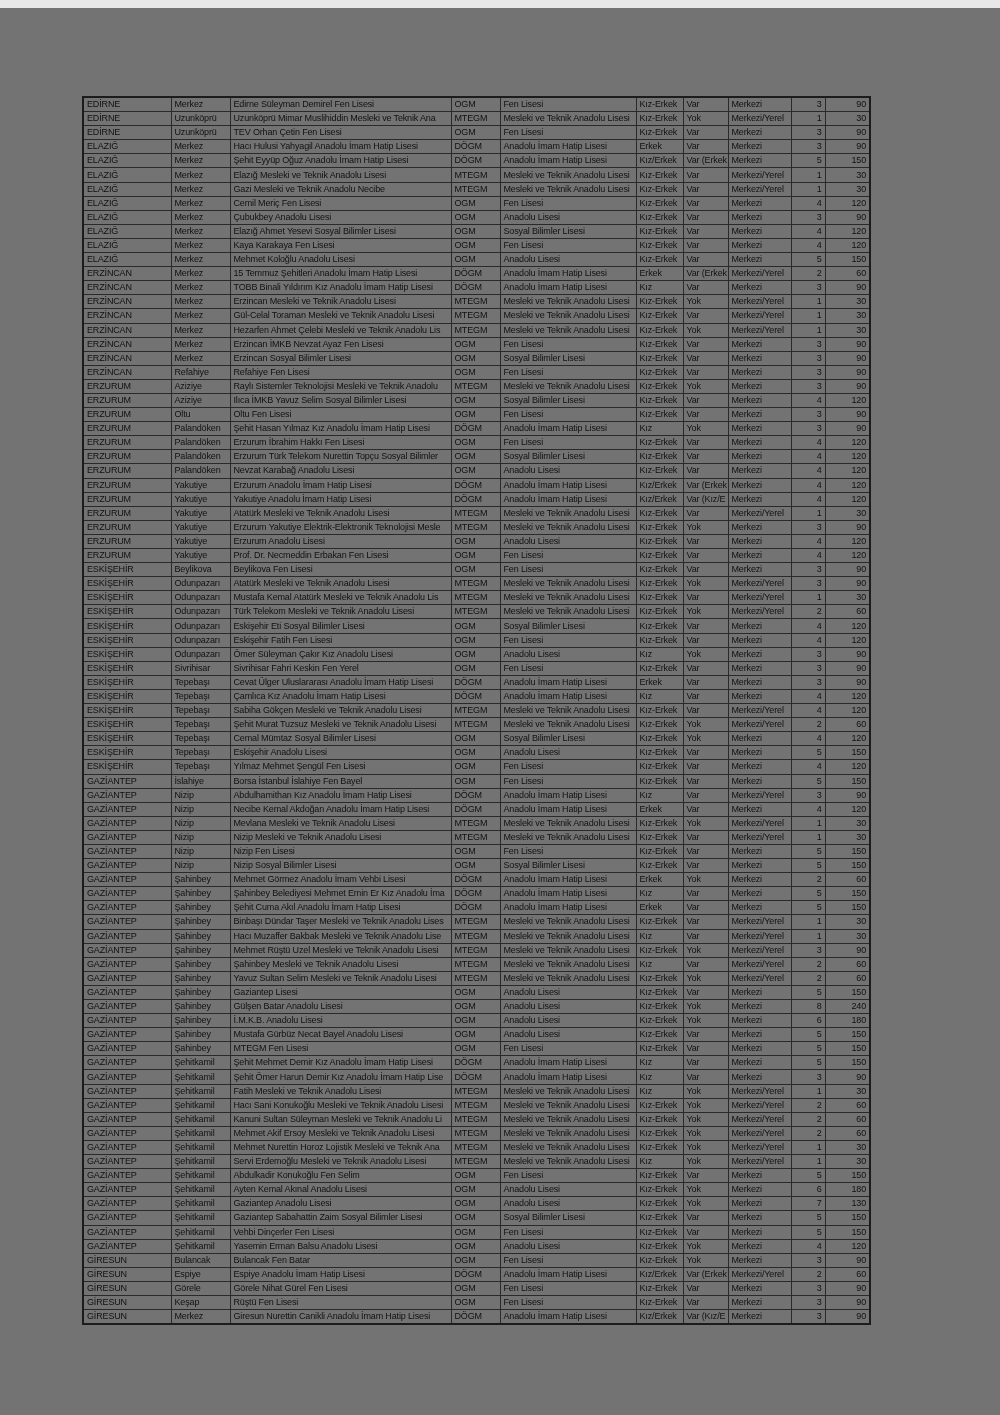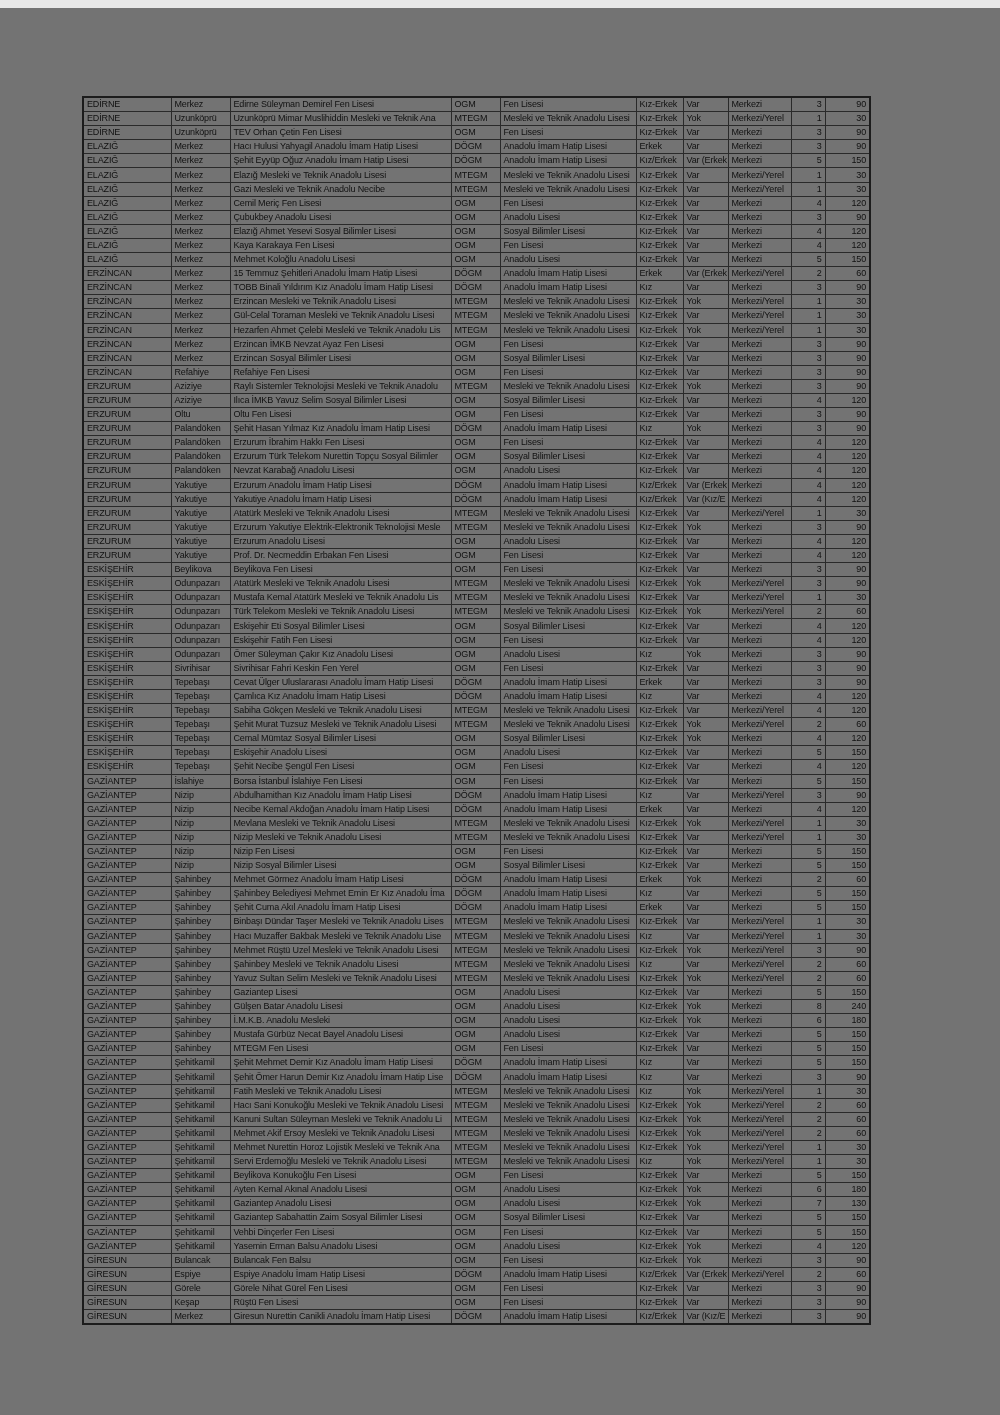--- a/index.html
+++ b/index.html
@@ -613,33 +613,33 @@
           <td class="c4">Anadolu Lisesi</td>
           <td class="c5">Kız-Erkek</td>
           <td class="c6">Var</td>
           <td class="c7">Merkezi</td>
           <td class="c8">5</td>
           <td class="c9">150</td>
         </tr>
         <tr>
           <td class="c0">ESKİŞEHİR</td>
           <td class="c1">Tepebaşı</td>
-          <td class="c2">Şehit Necibe Şengül Fen Lisesi</td>
+          <td class="c2">Yılmaz Mehmet Şengül Fen Lisesi</td>
           <td class="c3">OGM</td>
           <td class="c4">Fen Lisesi</td>
           <td class="c5">Kız-Erkek</td>
           <td class="c6">Var</td>
           <td class="c7">Merkezi</td>
           <td class="c8">4</td>
           <td class="c9">120</td>
         </tr>
         <tr>
           <td class="c0">GAZİANTEP</td>
           <td class="c1">İslahiye</td>
-          <td class="c2">Borsa İstanbul İslahiye Fen Lisesi</td>
+          <td class="c2">Borsa İstanbul İslahiye Fen Bayel</td>
           <td class="c3">OGM</td>
           <td class="c4">Fen Lisesi</td>
           <td class="c5">Kız-Erkek</td>
           <td class="c6">Var</td>
           <td class="c7">Merkezi</td>
           <td class="c8">5</td>
           <td class="c9">150</td>
         </tr>
         <tr>
           <td class="c0">GAZİANTEP</td>
@@ -709,21 +709,21 @@
           <td class="c4">Sosyal Bilimler Lisesi</td>
           <td class="c5">Kız-Erkek</td>
           <td class="c6">Var</td>
           <td class="c7">Merkezi</td>
           <td class="c8">5</td>
           <td class="c9">150</td>
         </tr>
         <tr>
           <td class="c0">GAZİANTEP</td>
           <td class="c1">Şahinbey</td>
-          <td class="c2">Mehmet Görmez Anadolu İmam Hatip Lisesi</td>
+          <td class="c2">Mehmet Görmez Anadolu İmam Vehbi Lisesi</td>
           <td class="c3">DÖGM</td>
           <td class="c4">Anadolu İmam Hatip Lisesi</td>
           <td class="c5">Erkek</td>
           <td class="c6">Yok</td>
           <td class="c7">Merkezi</td>
           <td class="c8">2</td>
           <td class="c9">60</td>
         </tr>
         <tr>
           <td class="c0">GAZİANTEP</td>
@@ -829,21 +829,21 @@
           <td class="c4">Anadolu Lisesi</td>
           <td class="c5">Kız-Erkek</td>
           <td class="c6">Yok</td>
           <td class="c7">Merkezi</td>
           <td class="c8">8</td>
           <td class="c9">240</td>
         </tr>
         <tr>
           <td class="c0">GAZİANTEP</td>
           <td class="c1">Şahinbey</td>
-          <td class="c2">İ.M.K.B. Anadolu Mesleki</td>
+          <td class="c2">İ.M.K.B. Anadolu Lisesi</td>
           <td class="c3">OGM</td>
           <td class="c4">Anadolu Lisesi</td>
           <td class="c5">Kız-Erkek</td>
           <td class="c6">Yok</td>
           <td class="c7">Merkezi</td>
           <td class="c8">6</td>
           <td class="c9">180</td>
         </tr>
         <tr>
           <td class="c0">GAZİANTEP</td>
@@ -961,21 +961,21 @@
           <td class="c4">Mesleki ve Teknik Anadolu Lisesi</td>
           <td class="c5">Kız</td>
           <td class="c6">Yok</td>
           <td class="c7">Merkezi/Yerel</td>
           <td class="c8">1</td>
           <td class="c9">30</td>
         </tr>
         <tr>
           <td class="c0">GAZİANTEP</td>
           <td class="c1">Şehitkamil</td>
-          <td class="c2">Beylikova Konukoğlu Fen Lisesi</td>
+          <td class="c2">Abdulkadir Konukoğlu Fen Selim</td>
           <td class="c3">OGM</td>
           <td class="c4">Fen Lisesi</td>
           <td class="c5">Kız-Erkek</td>
           <td class="c6">Var</td>
           <td class="c7">Merkezi</td>
           <td class="c8">5</td>
           <td class="c9">150</td>
         </tr>
         <tr>
           <td class="c0">GAZİANTEP</td>
@@ -1033,21 +1033,21 @@
           <td class="c4">Anadolu Lisesi</td>
           <td class="c5">Kız-Erkek</td>
           <td class="c6">Yok</td>
           <td class="c7">Merkezi</td>
           <td class="c8">4</td>
           <td class="c9">120</td>
         </tr>
         <tr>
           <td class="c0">GİRESUN</td>
           <td class="c1">Bulancak</td>
-          <td class="c2">Bulancak Fen Balsu</td>
+          <td class="c2">Bulancak Fen Batar</td>
           <td class="c3">OGM</td>
           <td class="c4">Fen Lisesi</td>
           <td class="c5">Kız-Erkek</td>
           <td class="c6">Yok</td>
           <td class="c7">Merkezi</td>
           <td class="c8">3</td>
           <td class="c9">90</td>
         </tr>
         <tr>
           <td class="c0">GİRESUN</td>

